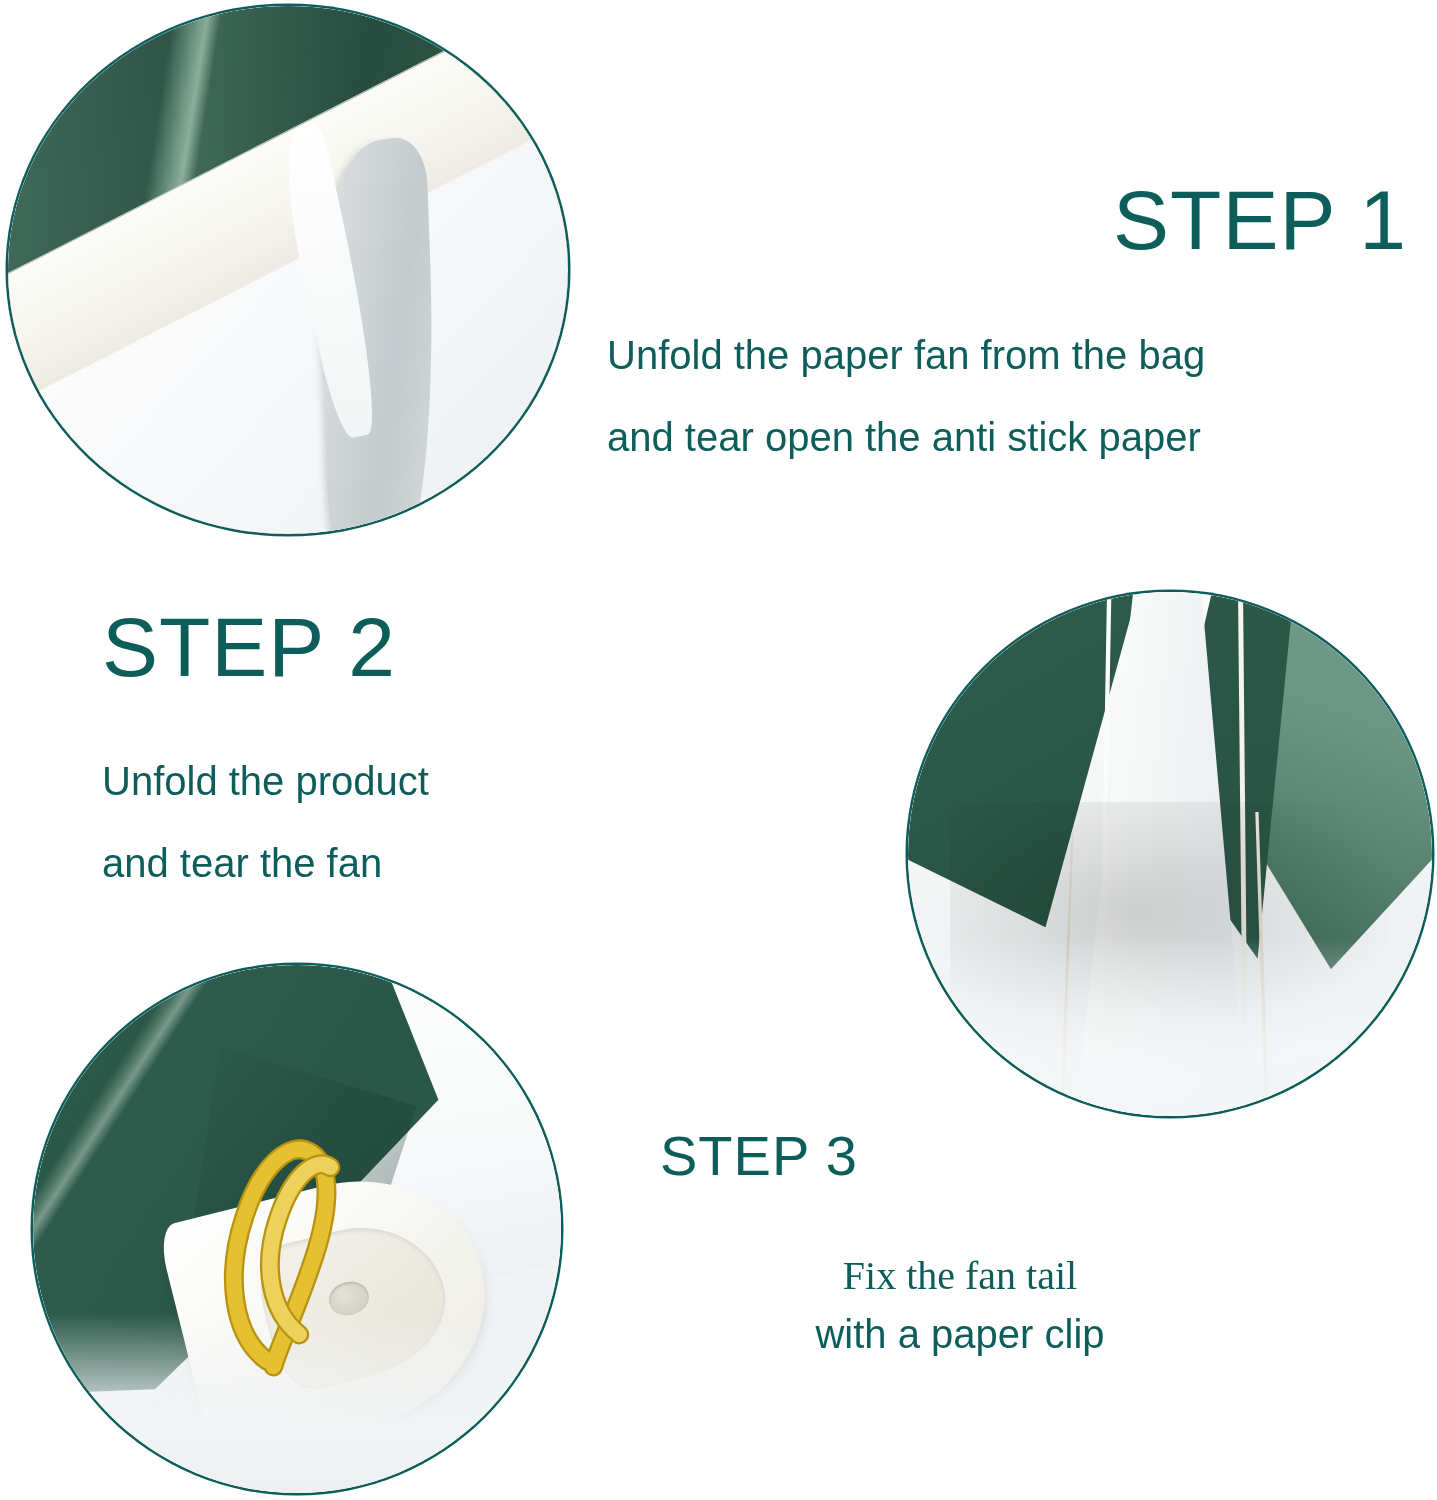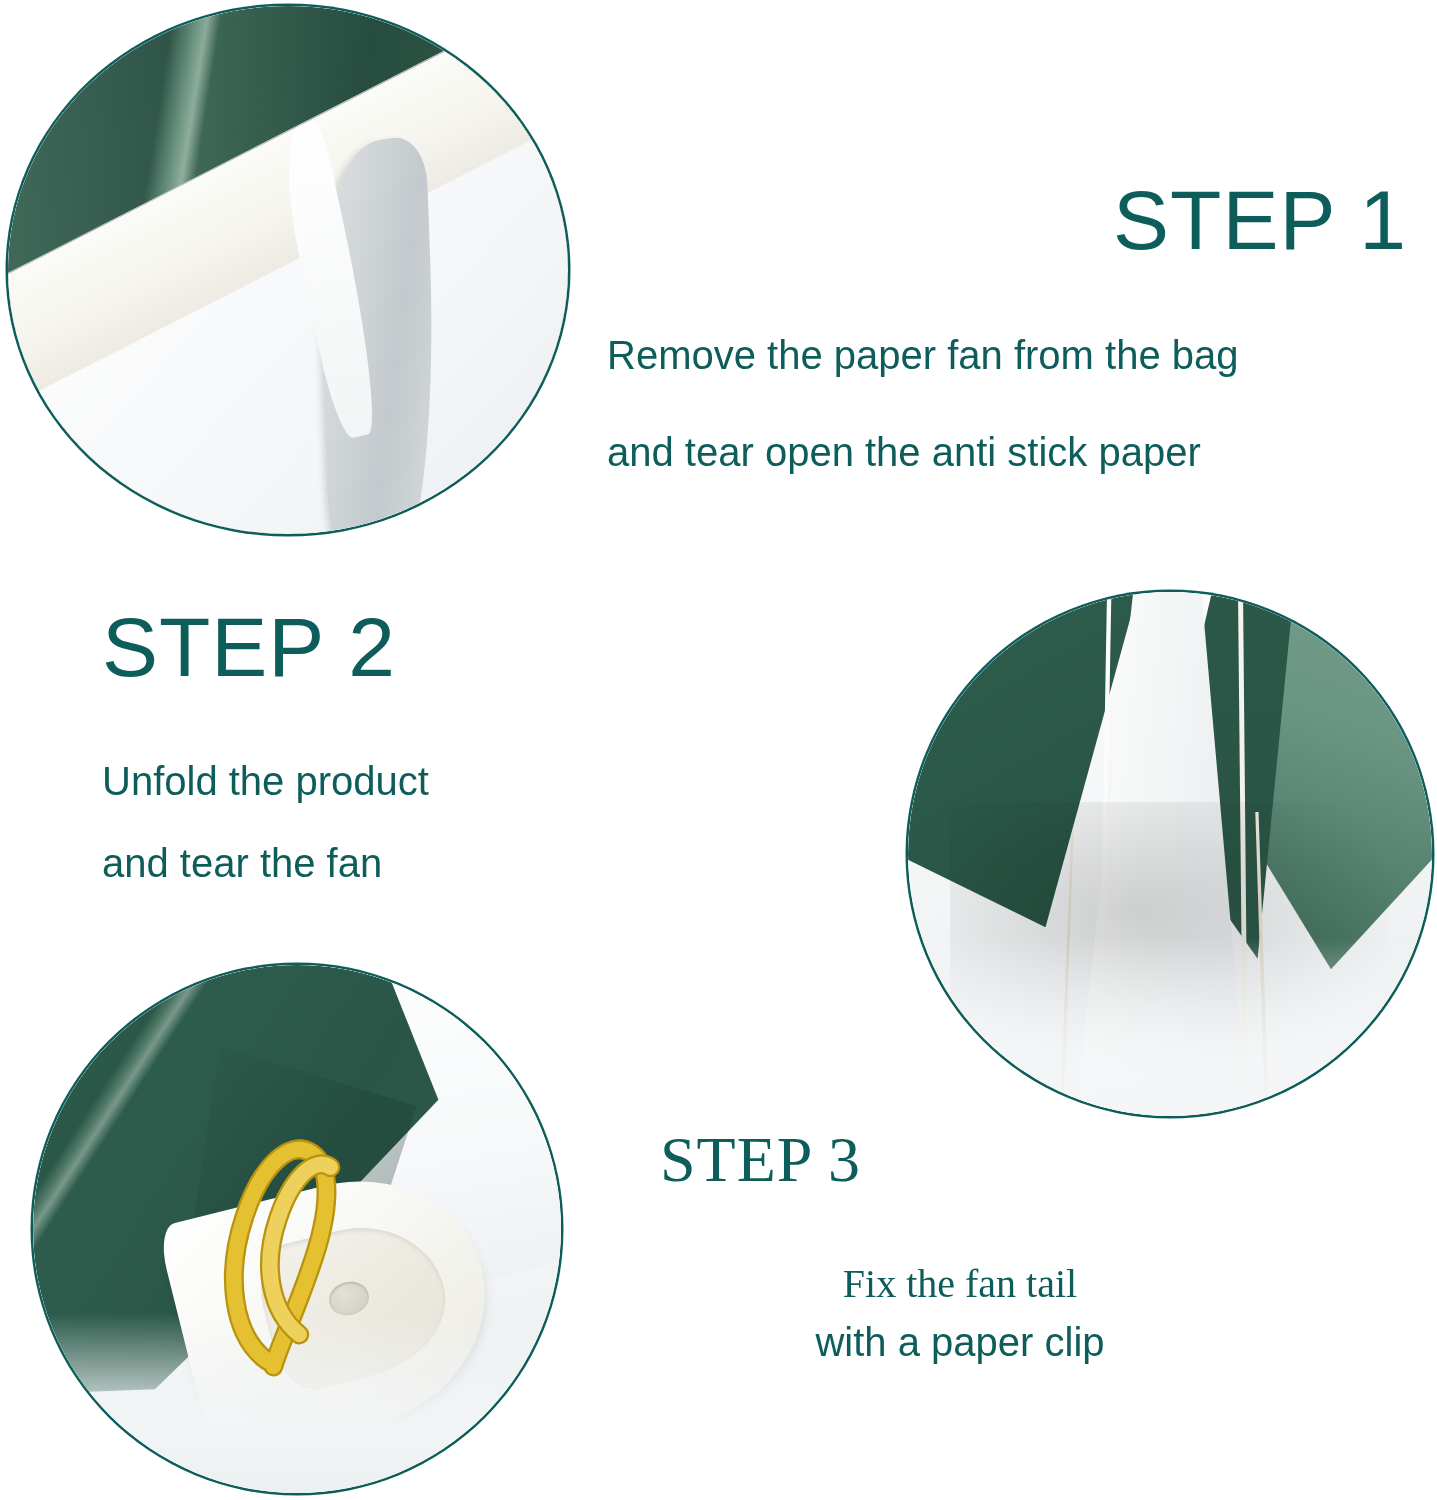--- a/index.html
+++ b/index.html
@@ -221,30 +221,30 @@
   .step-line {
     color: #0d5e5b;
     font-weight: 400;
     white-space: nowrap;
   }
 
   #step-1 { left: 607px; top: 178px; width: 800px; text-align: left; }
   #step-1 .step-heading { font-size: 84px; text-align: right; }
   #step-1 .step-line { font-size: 40px; line-height: 1.0; }
   #step-1 .l1 { margin-top: 73px; }
-  #step-1 .l2 { margin-top: 57px; }
+  #step-1 .l2 { margin-top: 42px; }
 
   #step-2 { left: 102px; top: 605px; width: 700px; text-align: left; }
   #step-2 .step-heading { font-size: 84px; }
   #step-2 .step-line { font-size: 40px; line-height: 1.0; text-align: left; width: 635px; }
   #step-2 .l1 { margin-top: 72px; }
   #step-2 .l2 { margin-top: 42px; }
 
   #step-3 { left: 660px; top: 1128px; width: 700px; text-align: left; }
-  #step-3 .step-heading { font-size: 64px; font-family: Liberation Serif, serif; }
+  #step-3 .step-heading { font-size: 56px; }
   #step-3 .step-line { font-size: 40px; line-height: 1.0; text-align: center; width: 600px; }
   #step-3 .l1 { margin-top: 72px; font-family: Liberation Serif, serif; }
   #step-3 .l2 { margin-top: 18px; }
 </style>
 </head>
 <body>
 
 <div id="page">
 
   <div class="photo-circle" id="circle-1">
@@ -253,21 +253,21 @@
       <div class="layer c1-green"></div>
       <div class="layer c1-white-strip"></div>
       <div class="layer c1-board"></div>
       <div class="layer c1-liner"></div>
       <div class="layer c1-liner-hi"></div>
     </div>
   </div>
 
   <div class="step-block" id="step-1">
     <div class="step-heading">STEP 1</div>
-    <div class="step-line l1">Remove the paper fan from the bag</div>
+    <div class="step-line l1">Unfold the paper fan from the bag</div>
     <div class="step-line l2">and tear open the anti stick paper</div>
   </div>
 
   <div class="step-block" id="step-2">
     <div class="step-heading">STEP 2</div>
     <div class="step-line l1">Unfold the product</div>
     <div class="step-line l2">and tear the fan</div>
   </div>
 
   <div class="photo-circle" id="circle-2">

